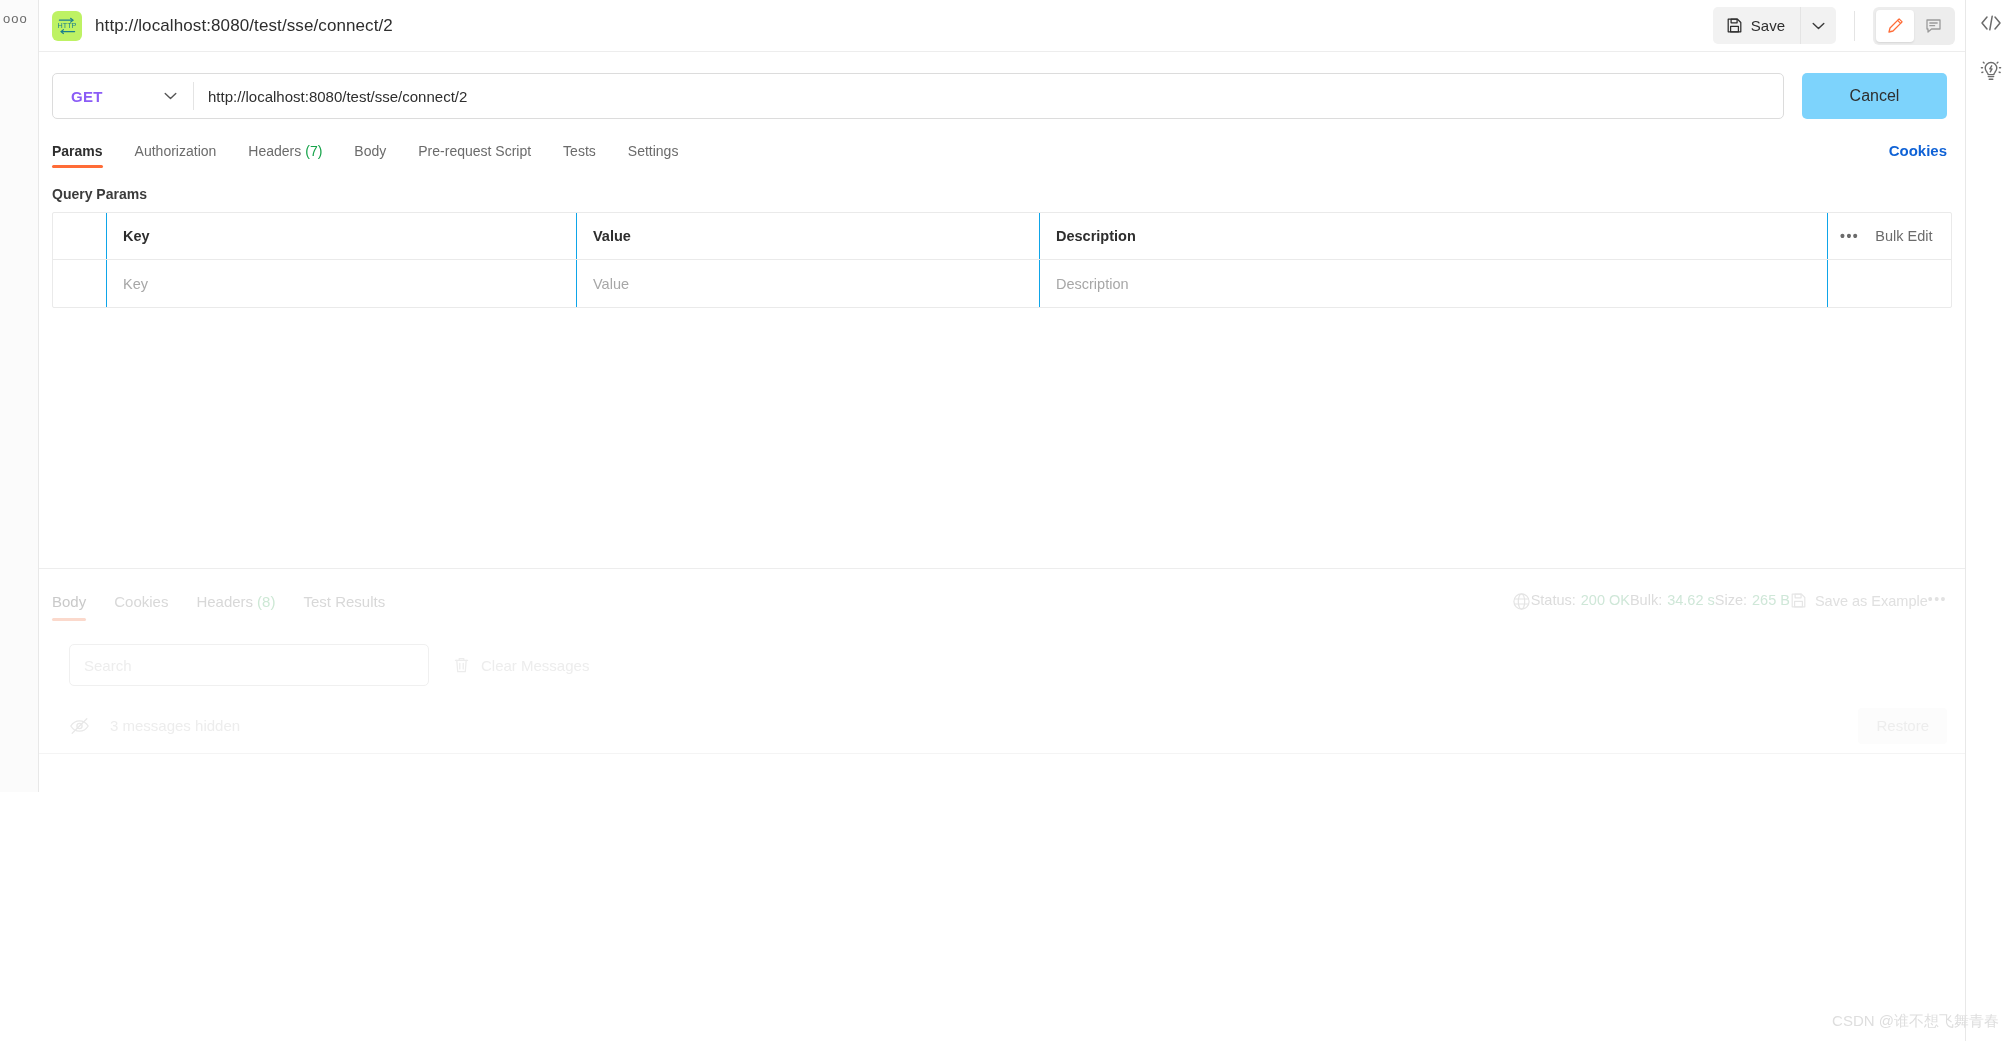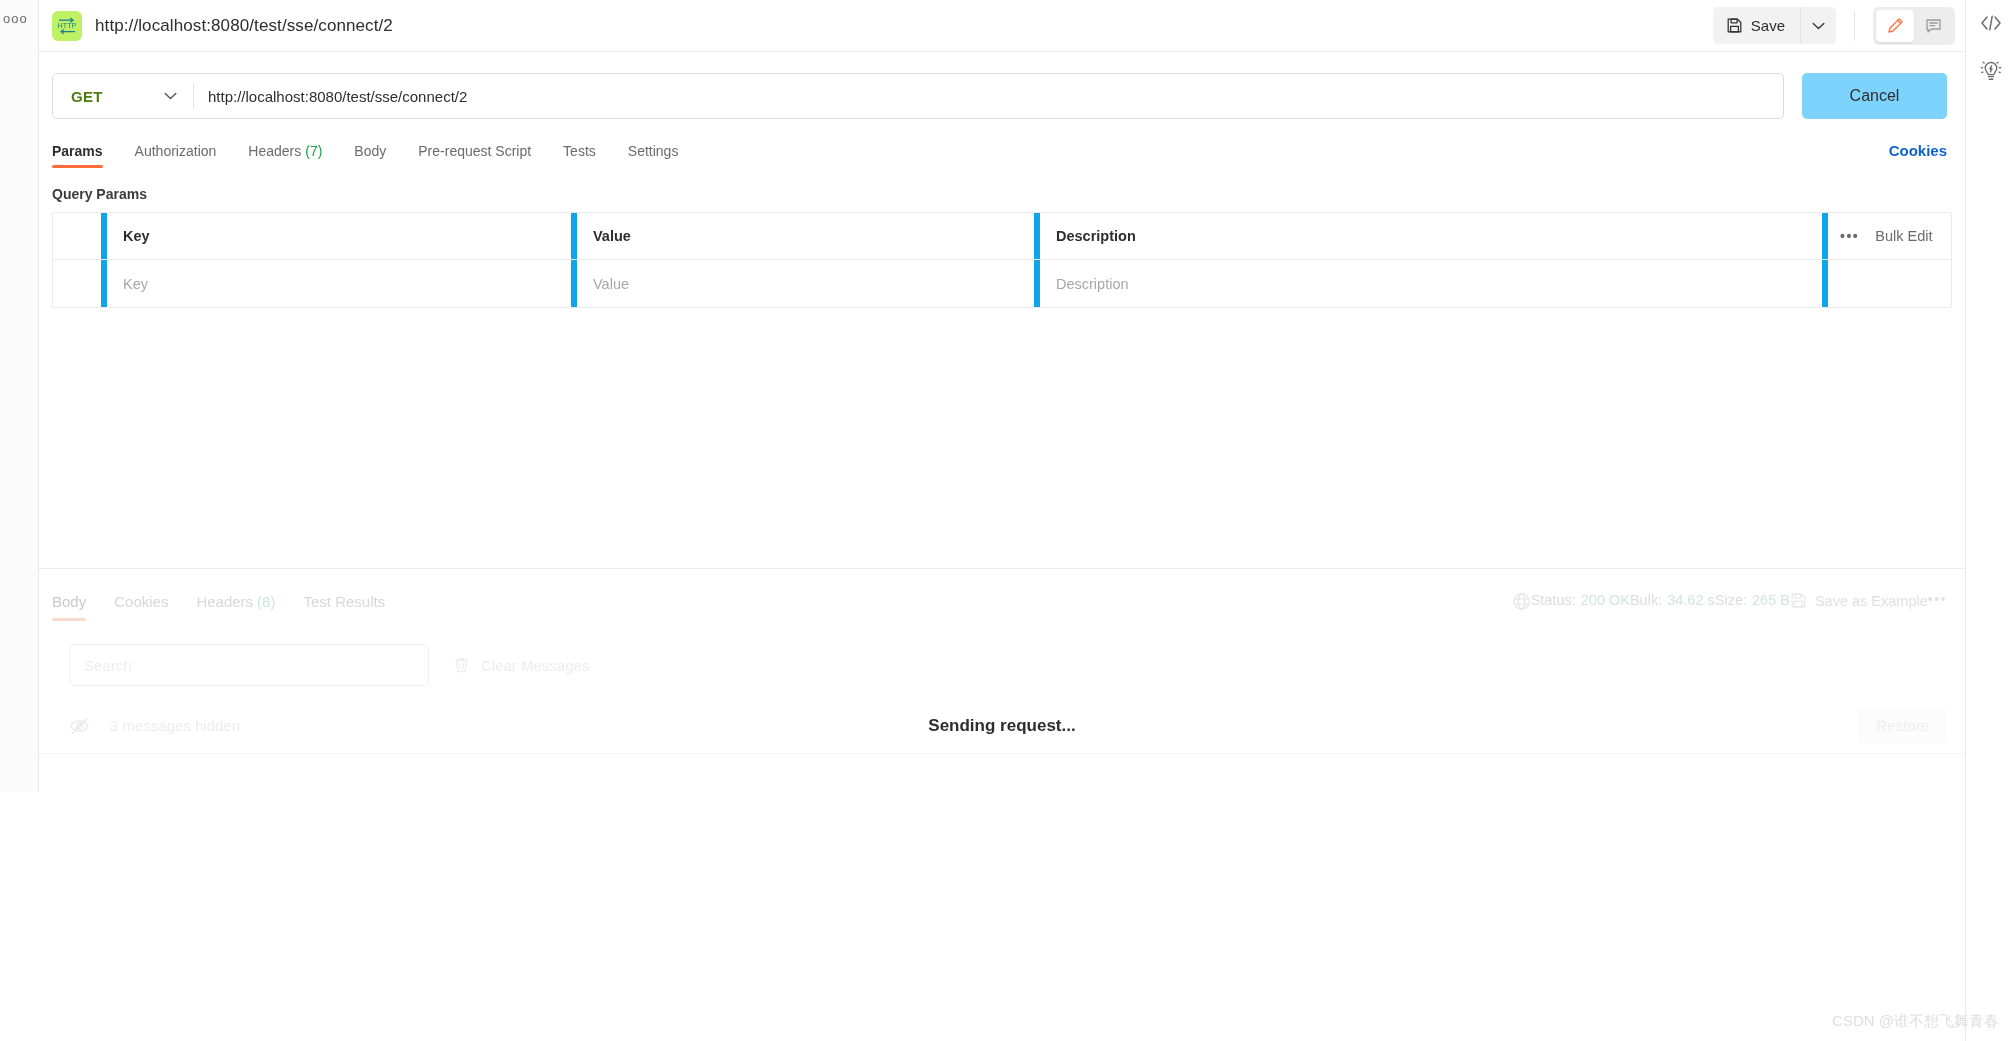--- a/index.html
+++ b/index.html
@@ -87,21 +87,21 @@
   }
   .url-input-wrap {
     display: flex; align-items: center; flex: 1 1 auto; height: 46px;
     border: 1px solid #dcdcdc; border-radius: 5px; background: #fff;
     margin-right: 18px;
   }
   .method-sel {
     display: flex; align-items: center; width: 140px; height: 100%;
     padding-left: 18px; cursor: pointer; position: relative;
   }
-  .method-label { font-size: 15px; font-weight: bold; color: #4d7c0f; letter-spacing: .3px; }
+  .method-label { font-size: 15px; font-weight: bold; color: #8b5cf6; letter-spacing: .3px; }
   .method-caret { position: absolute; right: 16px; display: flex; color: #555; }
   .method-divider { width: 1px; height: 28px; background: #e4e4e4; }
   .url-field {
     flex: 1 1 auto; border: none; outline: none; background: transparent;
     font-family: inherit; font-size: 15px; color: #2e2e2e; padding: 0 14px;
     height: 100%;
   }
   .btn-cancel {
     width: 145px; height: 46px; background: #7dd3fc; border: none; border-radius: 5px;
     font-family: inherit; font-size: 16px; color: #2e2e2e; cursor: pointer;
@@ -134,21 +134,21 @@
     padding: 18px 0 10px 13px;
   }
   .qp-table {
     margin: 0 13px 0 13px; border: 1px solid #eaeaea; border-radius: 2px;
     overflow: hidden;
   }
   .qp-row { display: flex; height: 47px; }
   .qp-row.header { border-bottom: 1px solid #eaeaea; }
   .qp-cell {
     display: flex; align-items: center; padding: 0 0 0 16px;
-    border-right: 6px solid #0ea5e9; font-size: 14.5px;
+    border-right: 1px solid #0ea5e9; font-size: 14.5px;
   }
   .qp-cell.check { width: 54px; padding: 0; }
   .qp-cell.key { flex: 0 0 470px; }
   .qp-cell.value { flex: 0 0 463px; }
   .qp-cell.desc { flex: 1 1 auto; }
   .qp-cell.actions {
     flex: 0 0 123px; border-right: none; justify-content: flex-start;
     gap: 16px; padding-left: 12px;
   }
   .qp-row.header .qp-cell { color: #2e2e2e; font-weight: bold; }
@@ -443,19 +443,18 @@
     <div class="hidden-left">
       <span>
         <svg width="21" height="18" viewBox="0 0 21 18" fill="none" stroke="#e8e8e8" stroke-width="1.3" stroke-linecap="round" stroke-linejoin="round">
           <path d="M1.8 9s3.3-5.2 8.7-5.2S19.2 9 19.2 9s-3.3 5.2-8.7 5.2S1.8 9 1.8 9z"></path>
           <circle cx="10.5" cy="9" r="2.6"></circle>
             <path d="M3.2 16.2 17.8 1.8"></path>
         </svg>
       </span>
       <span class="txt">3 messages hidden</span>
     </div>
-    <div class="sending-text">Sending request...</div>
     <button class="btn-restore">Restore</button>
   </div>
 
 </div>
 
 <div class="watermark">CSDN @谁不想飞舞青春</div>
 
 </body></html>

